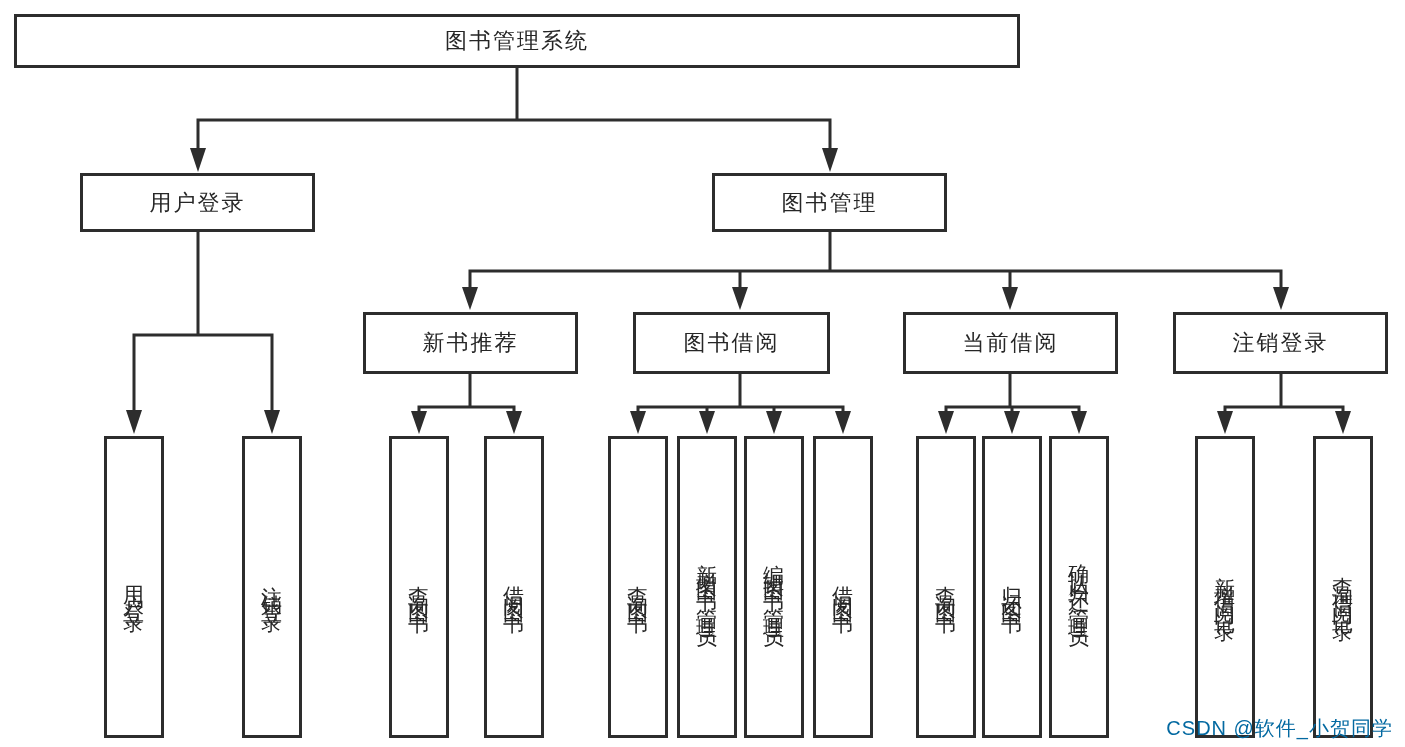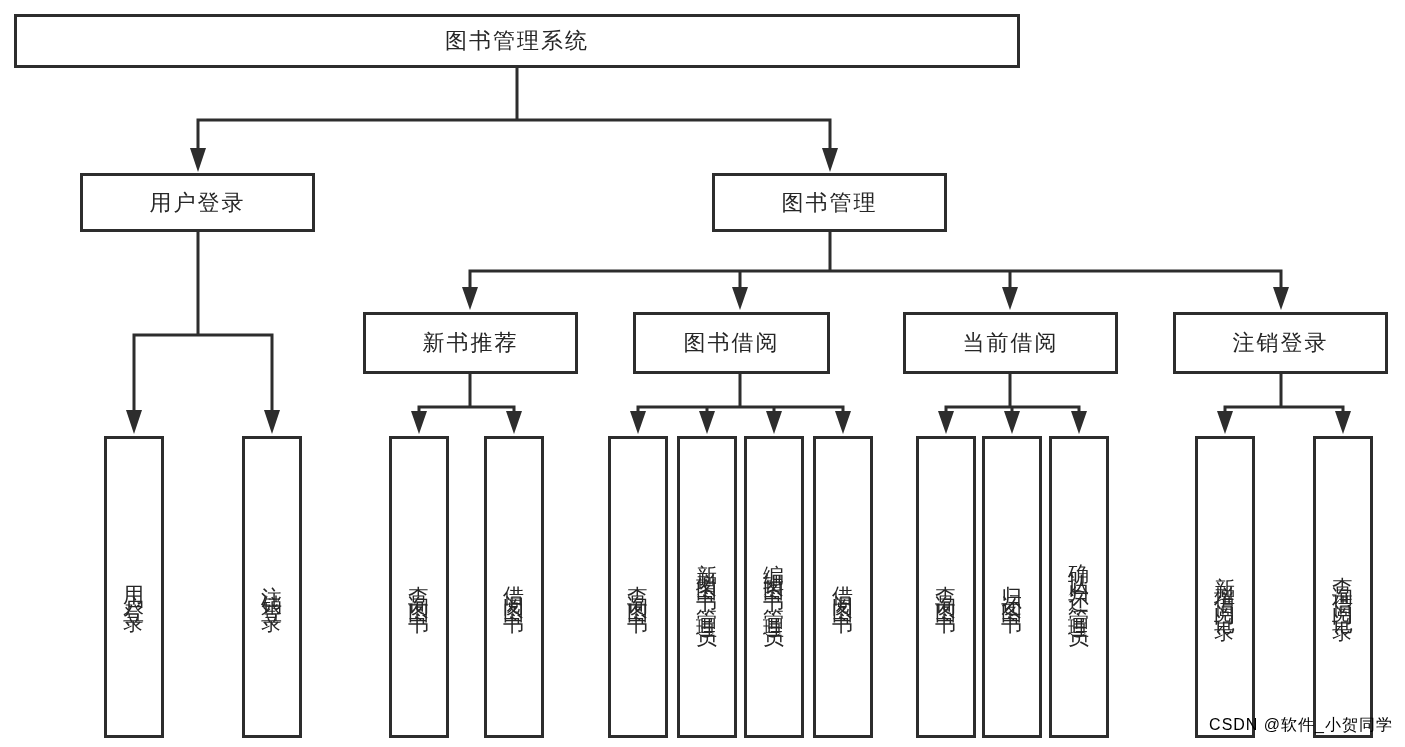--- a/index.html
+++ b/index.html
@@ -37,22 +37,22 @@
     text-orientation: mixed;
     font-size: 21px;
     letter-spacing: 9px;
     line-height: 1;
     white-space: nowrap;
   }
   .watermark {
     position: absolute;
     right: 12px;
     top: 715px;
-    font-size: 16px;
-    color: #000000;
+    font-size: 20px;
+    color: #0369a1;
     letter-spacing: 1px;
     white-space: nowrap;
   }
 </style>
 </head>
 <body>
 
 <div class="stage">
 
   <svg class="wires" viewBox="0 0 1405 747">

